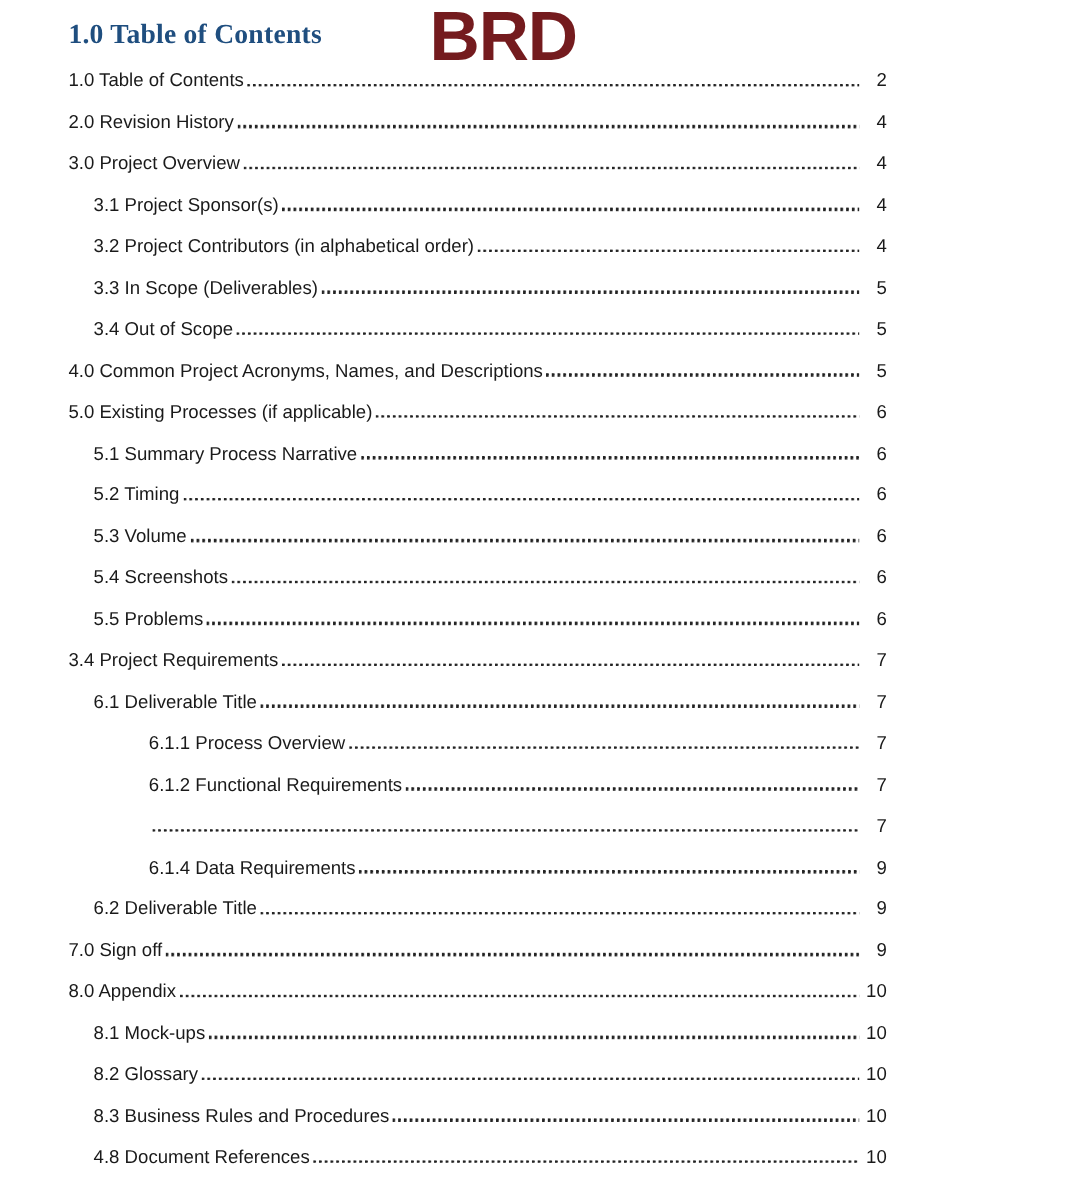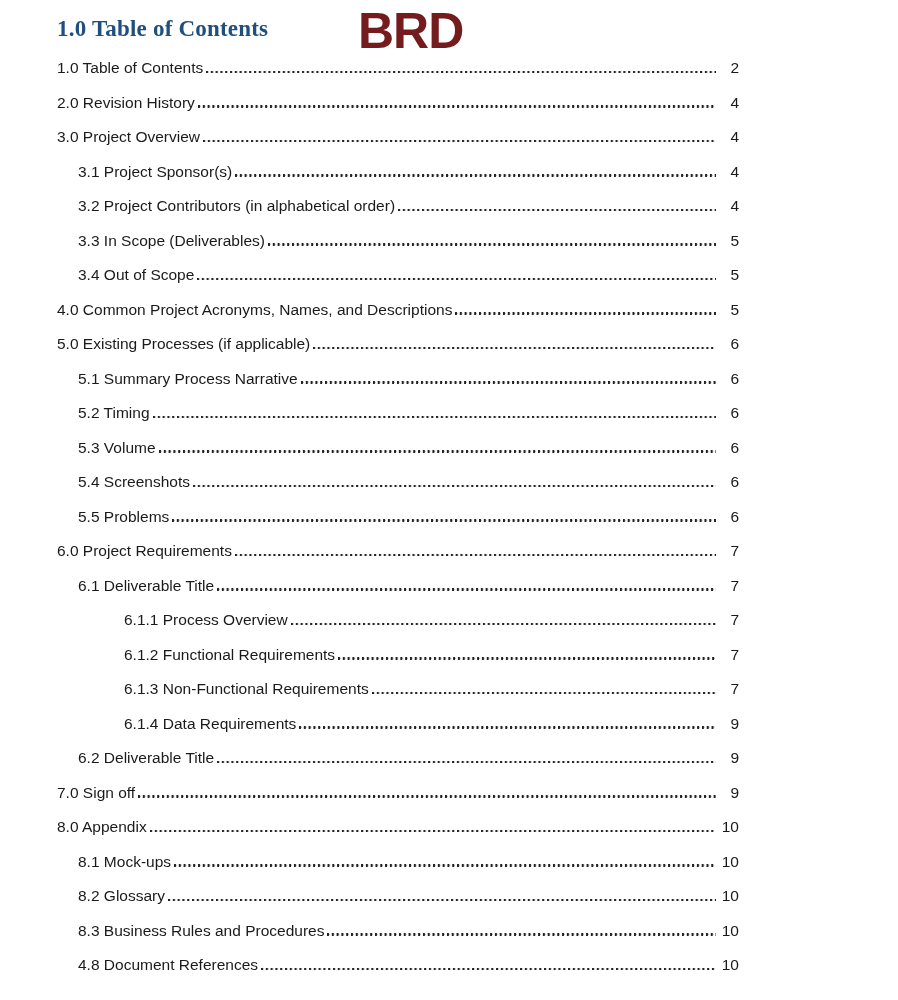--- a/index.html
+++ b/index.html
@@ -29,21 +29,21 @@
     color: #1F4E7F;
     margin: 0;
     letter-spacing: 0.2px;
   }
   .brd-logo {
     position: absolute;
     left: 356px;
     top: 1px;
     font-family: "Liberation Sans", sans-serif;
     font-weight: 800;
-    font-size: 50px;
+    font-size: 58px;
     line-height: 60px;
     letter-spacing: -1px;
     color: #741B1E;
     z-index: 2;
     background: #ffffff;
     padding: 0 2px;
   }
   .toc {
     margin-top: 6px;
   }
@@ -165,21 +165,21 @@
     <span class="toc-page">6</span>
   </div>
 
   <div class="toc-row level-2">
     <span class="toc-label">5.5 Problems</span>
     <span class="toc-leader"></span>
     <span class="toc-page">6</span>
   </div>
 
   <div class="toc-row level-1">
-    <span class="toc-label">6.0 Project Requirements</span>
+    <span class="toc-label">3.4 Project Requirements</span>
     <span class="toc-leader"></span>
     <span class="toc-page">7</span>
   </div>
 
   <div class="toc-row level-2">
     <span class="toc-label">6.1 Deliverable Title</span>
     <span class="toc-leader"></span>
     <span class="toc-page">7</span>
   </div>
 
@@ -189,21 +189,20 @@
     <span class="toc-page">7</span>
   </div>
 
   <div class="toc-row level-3">
     <span class="toc-label">6.1.2 Functional Requirements</span>
     <span class="toc-leader"></span>
     <span class="toc-page">7</span>
   </div>
 
   <div class="toc-row level-3">
-    <span class="toc-label">6.1.3 Non-Functional Requirements</span>
     <span class="toc-leader"></span>
     <span class="toc-page">7</span>
   </div>
 
   <div class="toc-row level-3">
     <span class="toc-label">6.1.4 Data Requirements</span>
     <span class="toc-leader"></span>
     <span class="toc-page">9</span>
   </div>
 

